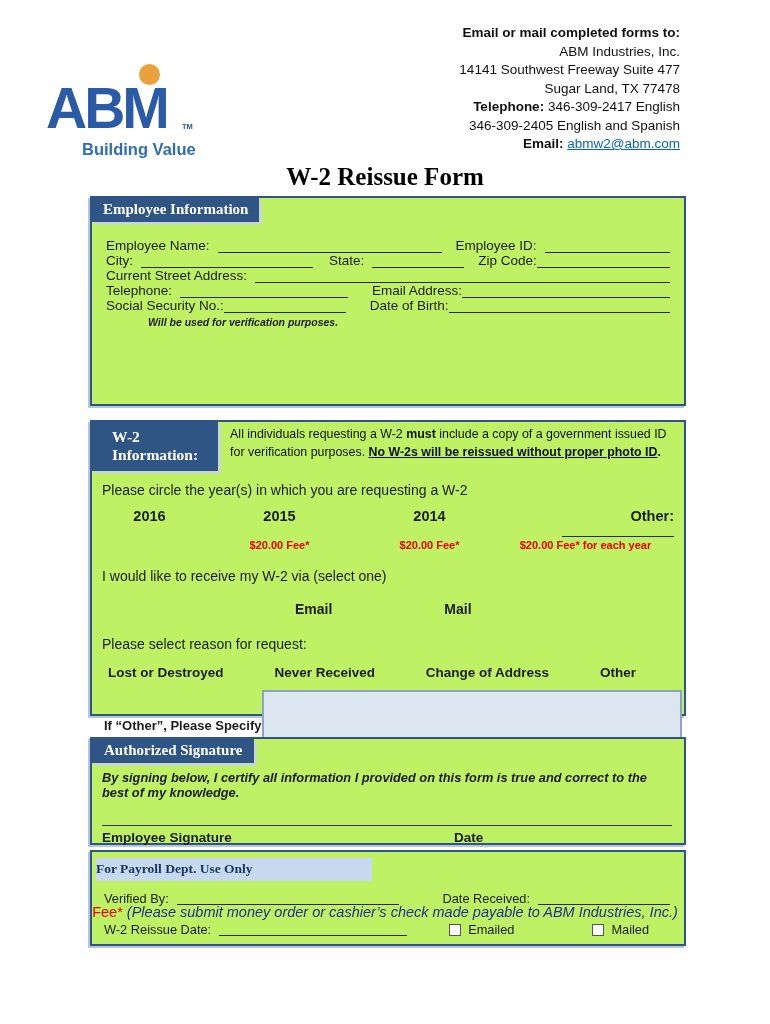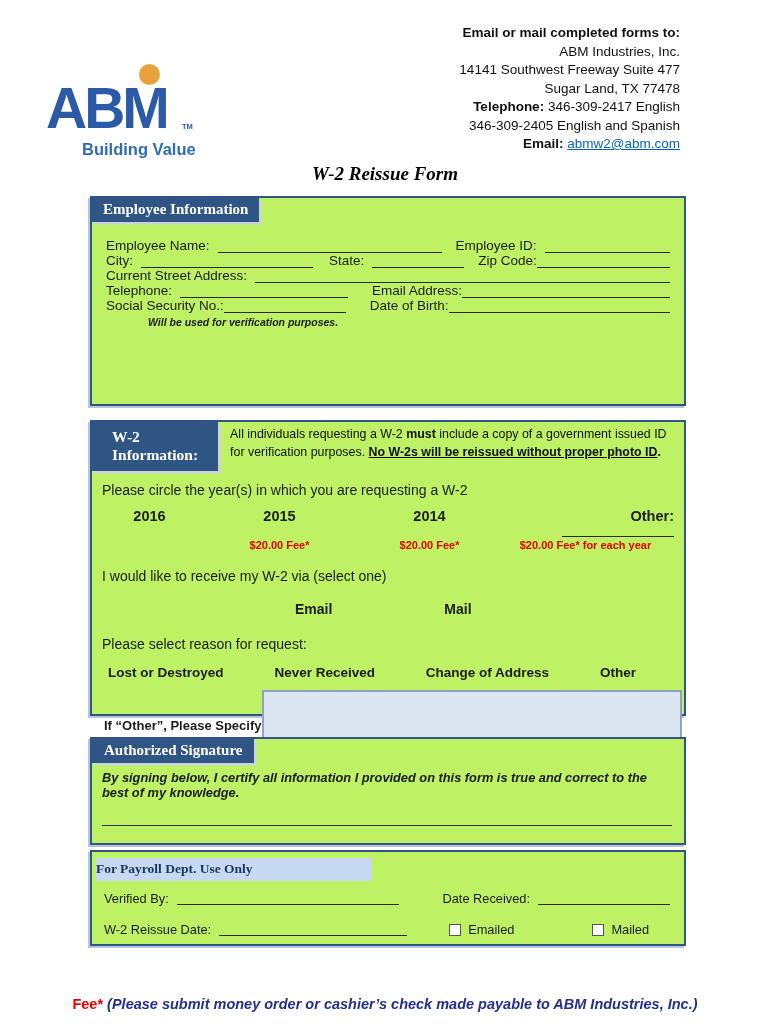--- a/index.html
+++ b/index.html
@@ -15,21 +15,21 @@
   .contact .link { color:#0563C1; text-decoration:underline; cursor:pointer; }
   .logo { position:absolute; left:46px; top:64px; width:180px; height:100px; }
   .logo-dot { position:absolute; left:93px; top:0; width:21px; height:21px;
     border-radius:50%; background:#E9A23B; }
   .logo-abm { position:absolute; left:0; top:22px; font-size:57px; line-height:44px;
     font-weight:bold; letter-spacing:-3px; color:#2B5AA7; }
   .logo-tm { position:absolute; left:136px; top:58px; font-size:7.5px; font-weight:bold; color:#2B5AA7; }
   .logo-tagline { position:absolute; left:36px; top:76px; font-size:16.5px;
     font-weight:bold; color:#2E6DB4; }
   .form-title { position:absolute; top:163px; left:0; width:100%; text-align:center;
-    font-family:"Liberation Serif", serif; font-weight:bold; font-size:19px; color:#000;font-style:italic; }
+    font-family:"Liberation Serif", serif; font-weight:bold; font-size:25px; color:#000; }
   
   .formbox { position:absolute; left:90px; width:596px; border:2px solid #30548A;
     background:#bef264; box-shadow:-2px 2px 0 #B8C6DC; }
   .tab { display:inline-block; width:max-content; background:#2E5584; color:#fff;
     font-family:"Liberation Serif", serif; font-weight:bold;
     box-shadow:2.5px 2.5px 0 #CAD2DF; }
   .box-employee { top:196px; height:210px; }
   .box-w2       { top:420px; height:296px; }
   .box-sig      { top:737px; height:108px; }
   .box-payroll  { top:850px; height:96px;  }
@@ -76,22 +76,22 @@
   .pay-banner { margin:6px 0 0 4px; width:276px; background:#C6D9F1; 
     font-family:"Liberation Serif", serif; font-weight:bold; font-size:13.5px;
     color:#17365D; padding:3px 0 4px; }
   .prow { display:flex; align-items:flex-end; margin:11px 14px 0 12px;
     font-size:12.8px; line-height:13px; white-space:nowrap; }
   .prow .spacer { flex:1 1 auto; }
   .cbgroup { display:flex; align-items:center; }
   .checkbox { display:inline-block; width:12px; height:12px; border:1.4px solid #555;
     background:#fff; margin-right:7px; }
   
-  .footer-fee { position:absolute; top:996px; left:0; width:100%; text-align:center;
-    font-size:14.5px; font-weight:bold; }
+  .footer-fee { position:absolute; top:904px; left:0; width:100%; text-align:center;
+    font-size:14.5px; font-weight:normal; }
   .fee-red { color:#E80000; }
   .fee-blue { color:#232E8F; font-style:italic; }
 </style>
 </head>
 <body>
 
 <div class="page">
 
   <div class="contact">
     <div class="b">Email or mail completed forms to:</div>
@@ -192,20 +192,24 @@
     <div class="specify-row">
       <div class="specify-lbl">If “Other”, Please Specify</div>
       <div class="specify-box"></div>
     </div>
   </div>
 
   <div class="formbox box-sig">
     <div class="tab tab-sig">Authorized Signature</div>
     <div class="certify">By signing below, I certify all information I provided on this form is true and correct to the best of my knowledge.</div>
     <div class="sig-line"></div>
+    <div class="sig-labels">
+      <span>Employee Signature</span>
+      <span>Date</span>
+    </div>
   </div>
 
   <div class="formbox box-payroll">
     <div class="pay-banner">For Payroll Dept. Use Only</div>
     <div class="prow">
       <span class="lbl">Verified By:</span>
       <span class="gap8"></span>
         <span class="line" style="width:222px"></span>
       <span class="spacer"></span>
       <span class="lbl">Date Received:</span>

